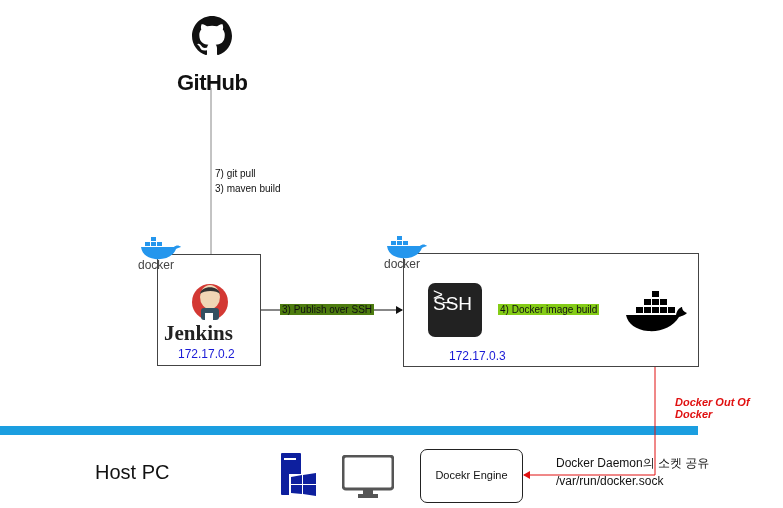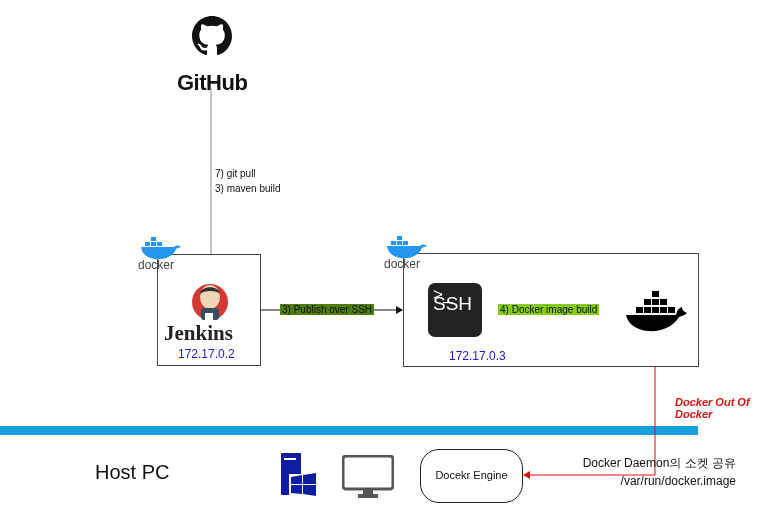--- a/index.html
+++ b/index.html
@@ -120,19 +120,19 @@
     </g>
   </svg>
 </div>
 <div class="abs" style="left:342px;top:455px;width:52px;height:44px;">
   <svg width="52" height="44" viewBox="0 0 52 44">
     <rect x="1" y="1" width="50" height="33" rx="3" fill="none" stroke="#555" stroke-width="3"></rect>
     <rect x="21" y="34" width="10" height="6" fill="#555"></rect>
     <rect x="16" y="39" width="20" height="4" fill="#555"></rect>
   </svg>
 </div>
-<div class="abs" style="left:420px;top:449px;width:101px;height:52px;border:1px solid #222;border-radius:19px;background:#fff;">
+<div class="abs" style="left:420px;top:449px;width:101px;height:52px;border:1px solid #222;border-radius:7px;background:#fff;">
   <div style="position:absolute;left:0;right:0;top:19px;text-align:center;font-size:11px;color:#111;">Docekr Engine</div>
 </div>
-<div class="abs" style="left:556px;top:455px;width:180px;text-align:right;font-size:12px;color:#111;background:transparent;">
+<div class="abs" style="left:556px;top:455px;width:180px;text-align:left;font-size:12px;color:#111;background:transparent;">
   <div>Docker Daemon의 소켓 공유</div>
-  <div style="margin-top:2px;">/var/run/docker.image</div>
+  <div style="margin-top:2px;">/var/run/docker.sock</div>
 </div>
 
 </body></html>

